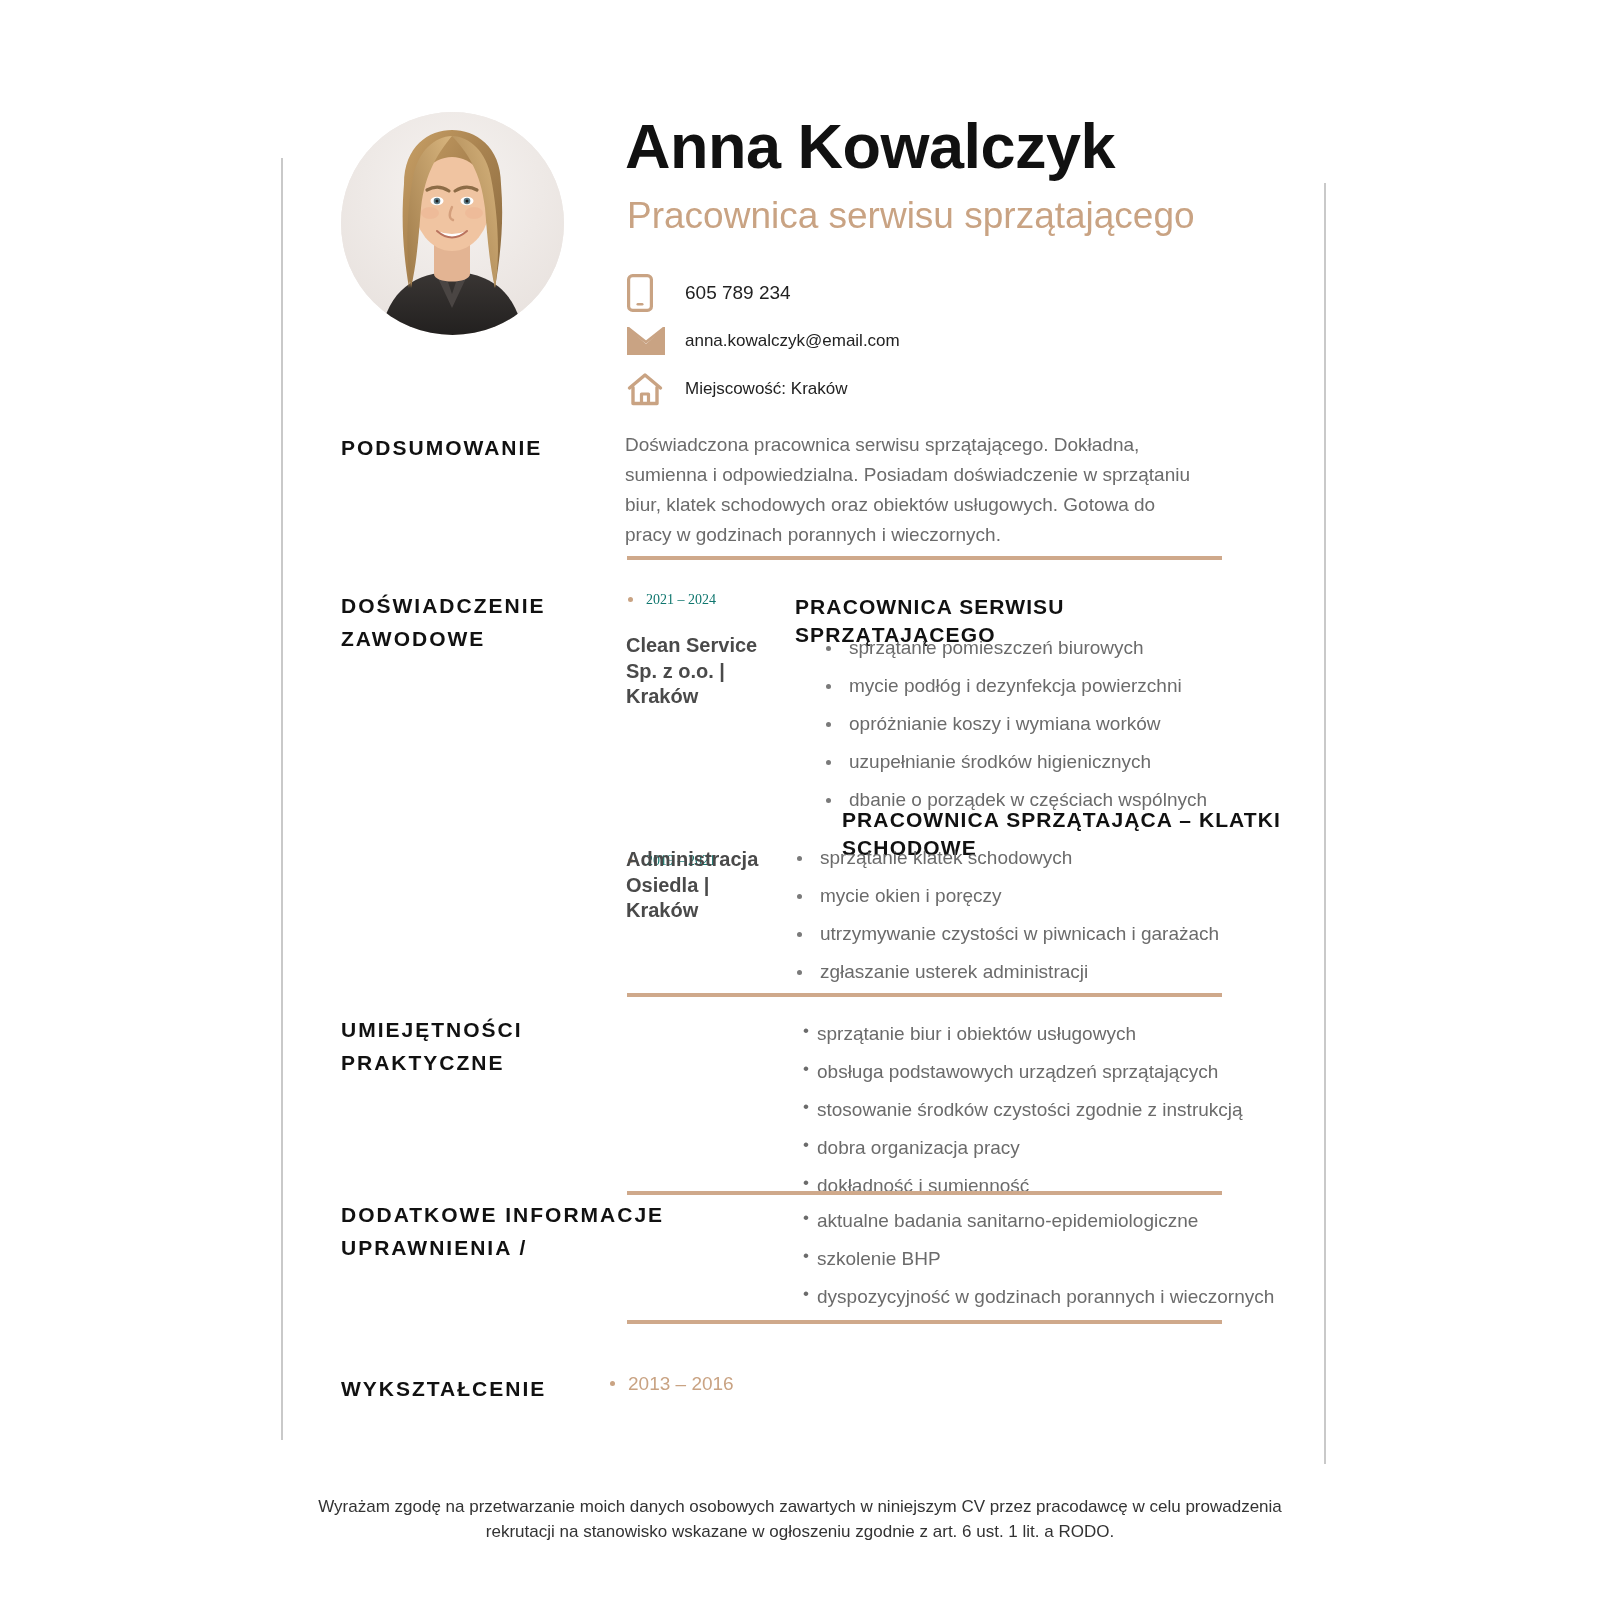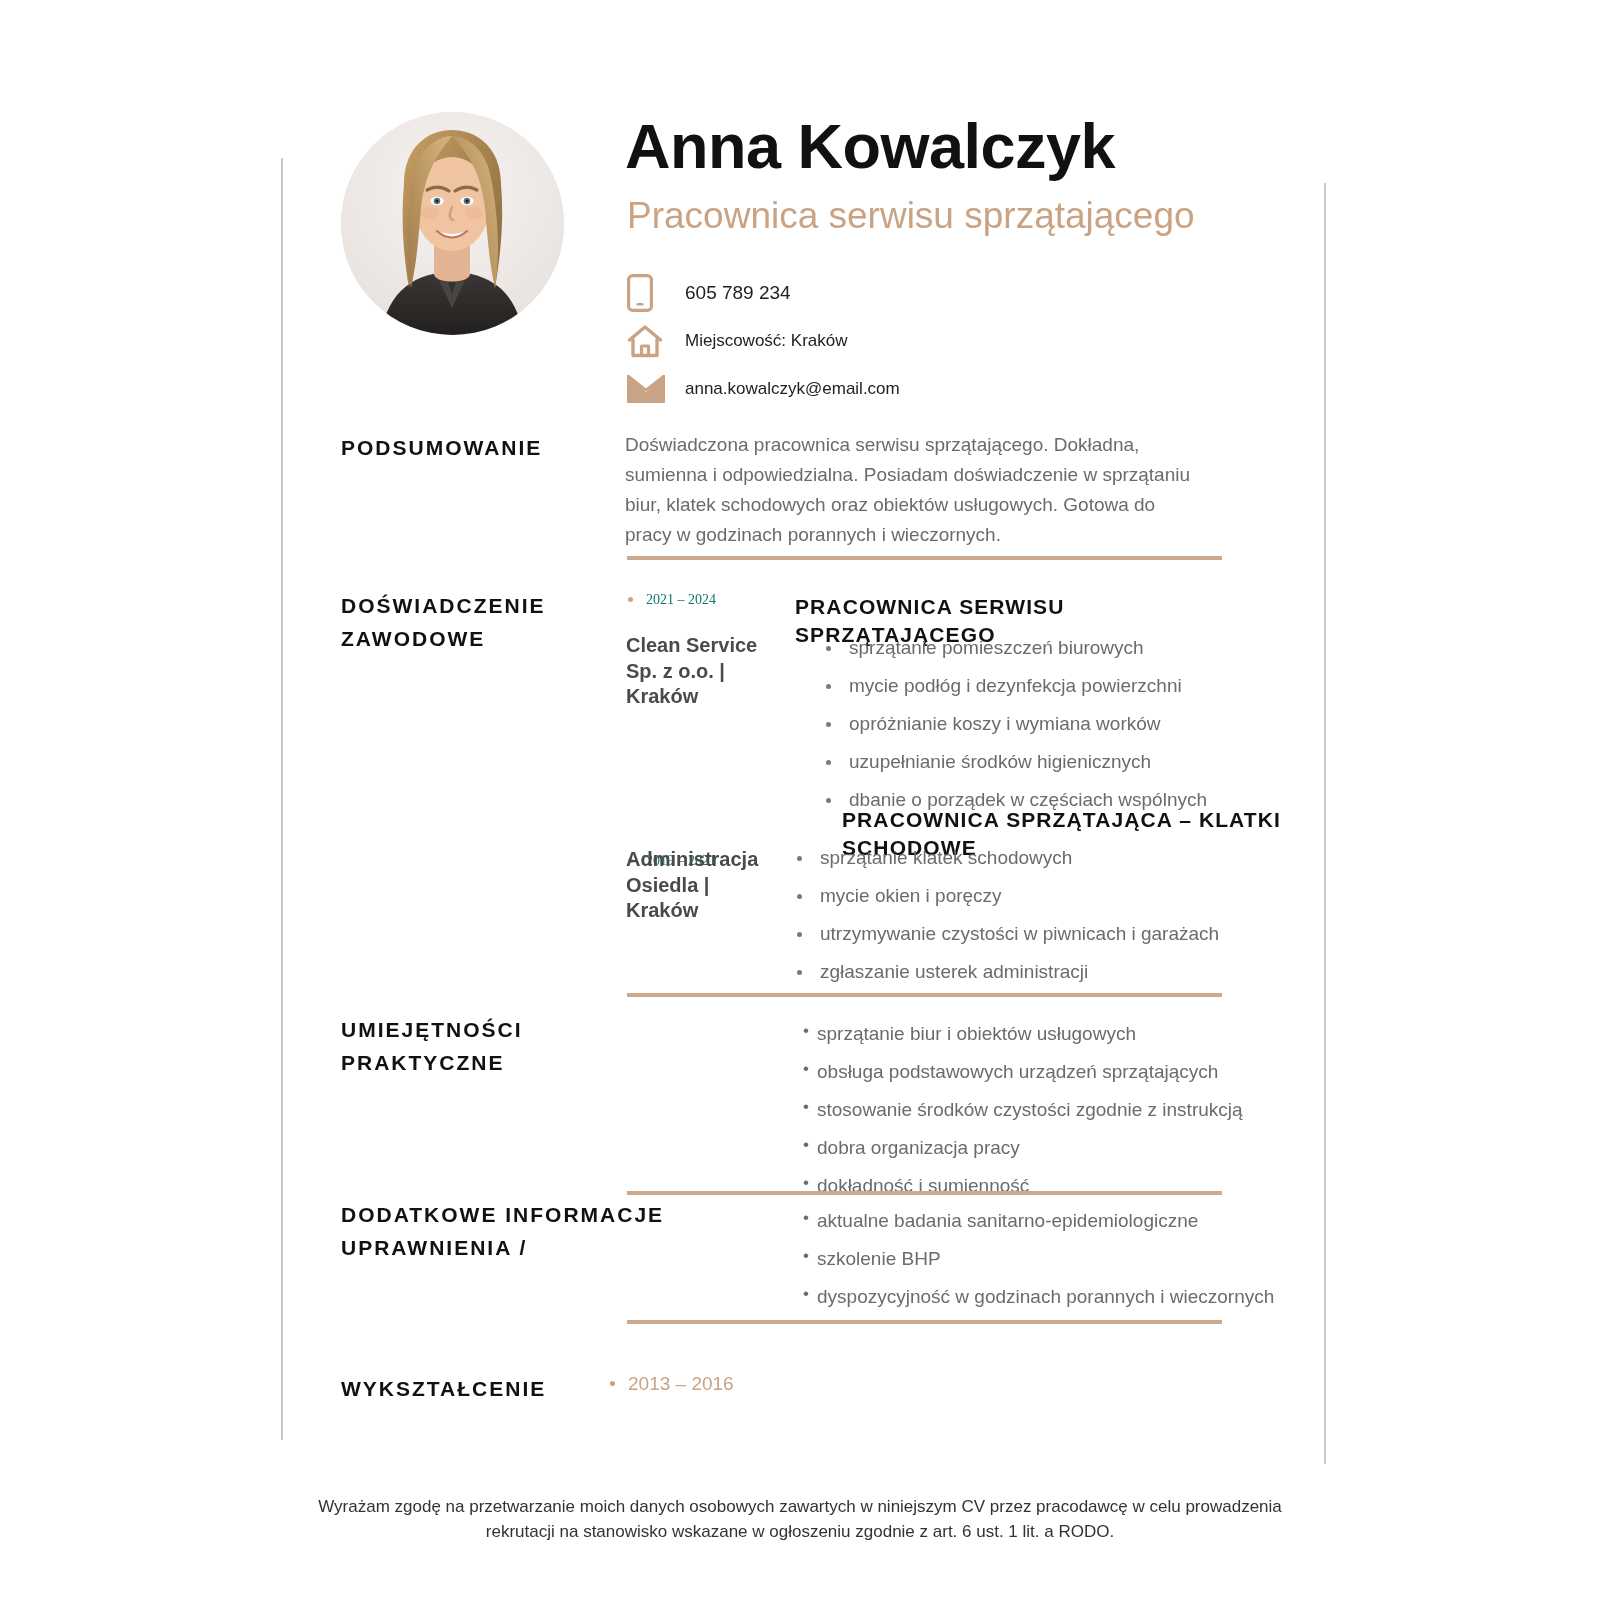--- a/index.html
+++ b/index.html
@@ -335,38 +335,38 @@
         <svg width="26" height="38" viewBox="0 0 26 38" xmlns="http://www.w3.org/2000/svg">
           <rect x="1.6" y="1.6" width="22.8" height="34.8" rx="4" ry="4" fill="none" stroke="#c9a383" stroke-width="3.2"></rect>
           <rect x="9.5" y="29" width="7" height="2.6" rx="1.3" fill="#c9a383"></rect>
         </svg>
       </span>
       <span class="contact-text">605 789 234</span>
     </div>
 
     <div class="contact-row">
       <span class="contact-icon">
+        <svg width="38" height="28" viewBox="0 0 38 28" xmlns="http://www.w3.org/2000/svg">
+          <rect x="0" y="0" width="38" height="28" fill="#c9a383"></rect>
+          <path d="M0 0 L19 17 L38 0 Z" fill="#ffffff"></path>
+          <path d="M0 0 L19 15 L38 0" fill="none" stroke="#c9a383" stroke-width="2.6"></path>
+        </svg>
+      </span>
+      <span class="contact-text">anna.kowalczyk@email.com</span>
+    </div>
+
+    <div class="contact-row">
+      <span class="contact-icon">
         <svg width="36" height="34" viewBox="0 0 36 34" xmlns="http://www.w3.org/2000/svg">
           <path d="M2.5 16 L18 3 L33.5 16" fill="none" stroke="#c9a383" stroke-width="3.4" stroke-linecap="round" stroke-linejoin="round"></path>
           <path d="M6 15.5 V31.5 H30 V15.5" fill="none" stroke="#c9a383" stroke-width="3.4" stroke-linecap="round" stroke-linejoin="round"></path>
           <path d="M14.5 31.5 V22 H21.5 V31.5" fill="none" stroke="#c9a383" stroke-width="3.2" stroke-linejoin="round"></path>
         </svg>
       </span>
       <span class="contact-text">Miejscowość: Kraków</span>
-    </div>
-
-    <div class="contact-row">
-      <span class="contact-icon">
-        <svg width="38" height="28" viewBox="0 0 38 28" xmlns="http://www.w3.org/2000/svg">
-          <rect x="0" y="0" width="38" height="28" fill="#c9a383"></rect>
-          <path d="M0 0 L19 17 L38 0 Z" fill="#ffffff"></path>
-          <path d="M0 0 L19 15 L38 0" fill="none" stroke="#c9a383" stroke-width="2.6"></path>
-        </svg>
-      </span>
-      <span class="contact-text">anna.kowalczyk@email.com</span>
     </div>
   </div>
 
   <div class="sec-label" style="left:341px; top:432px;">PODSUMOWANIE</div>
   <div class="summary-text">Doświadczona pracownica serwisu sprzątającego. Dokładna, sumienna i odpowiedzialna. Posiadam doświadczenie w sprzątaniu biur, klatek schodowych oraz obiektów usługowych. Gotowa do pracy w godzinach porannych i wieczornych.</div>
 
   <div class="hdiv" style="top:556px;"></div>
 
   <div class="sec-label" style="left:341px; top:590px;">
     <div>DOŚWIADCZENIE</div>

